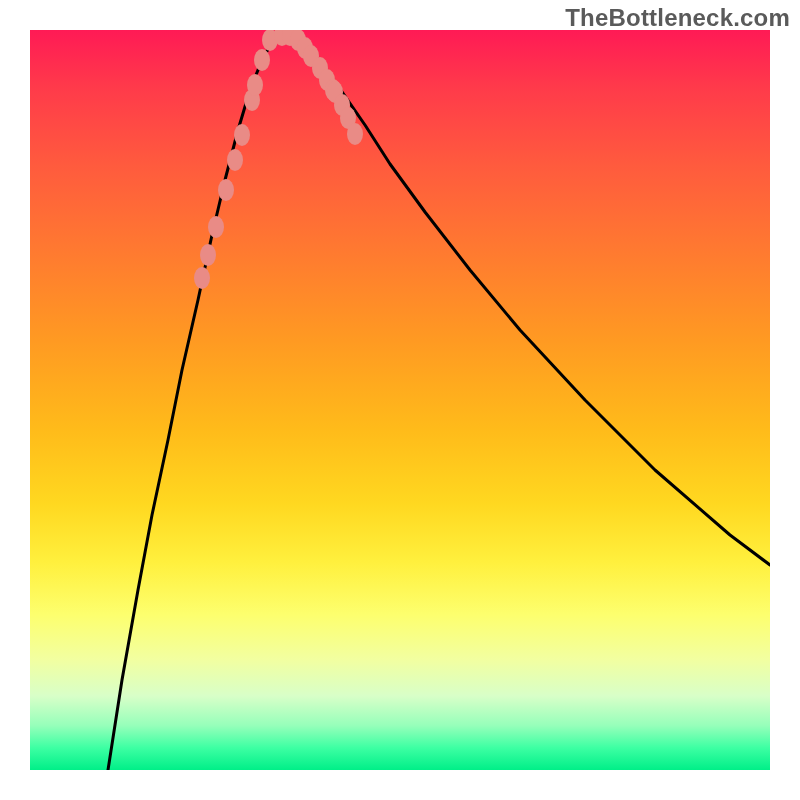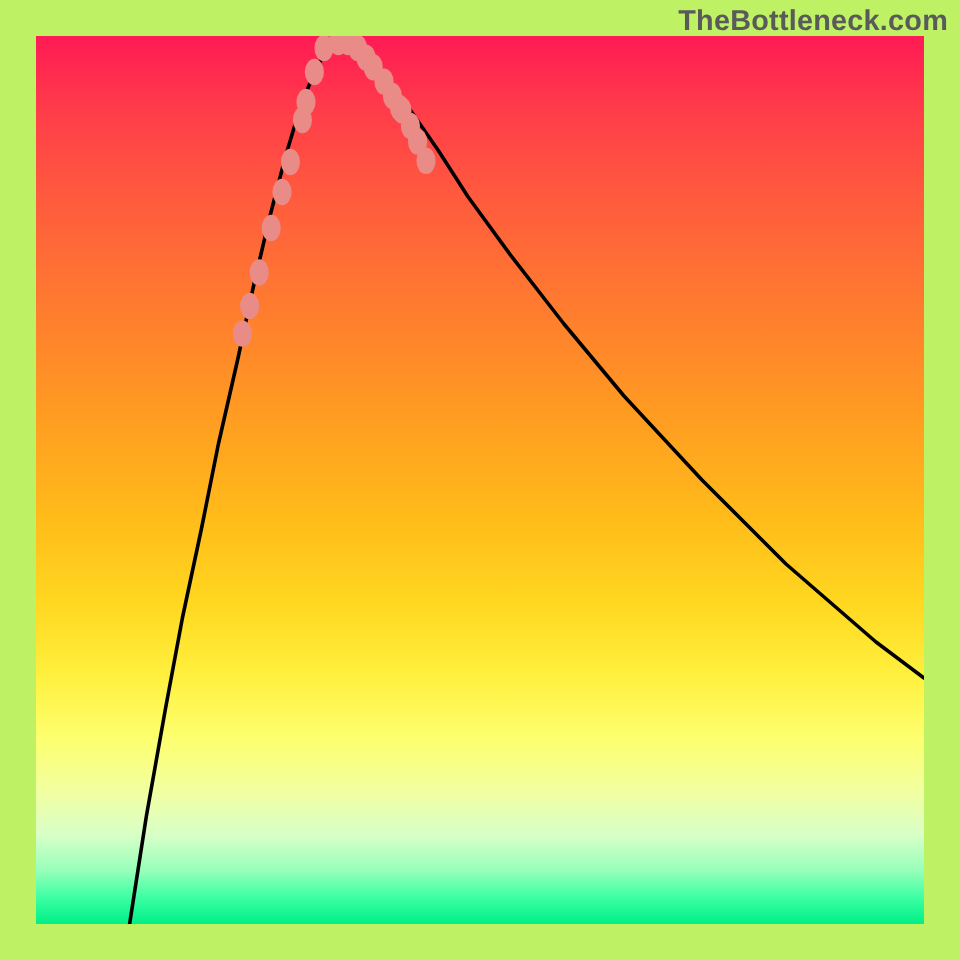--- a/index.html
+++ b/index.html
@@ -10,21 +10,21 @@
     overflow: hidden;
     background: #000;
     font-family: Arial, Helvetica, sans-serif;
   }
   .frame {
     position: absolute;
     top: 0;
     left: 0;
     width: 800px;
     height: 800px;
-    background: #bef264;
+    background: #ffffff;
   }
   .gradient-area {
     position: absolute;
     top: 30px;
     left: 30px;
     width: 740px;
     height: 740px;
     background: linear-gradient(
       to bottom,
       #ff1a55 0%,

